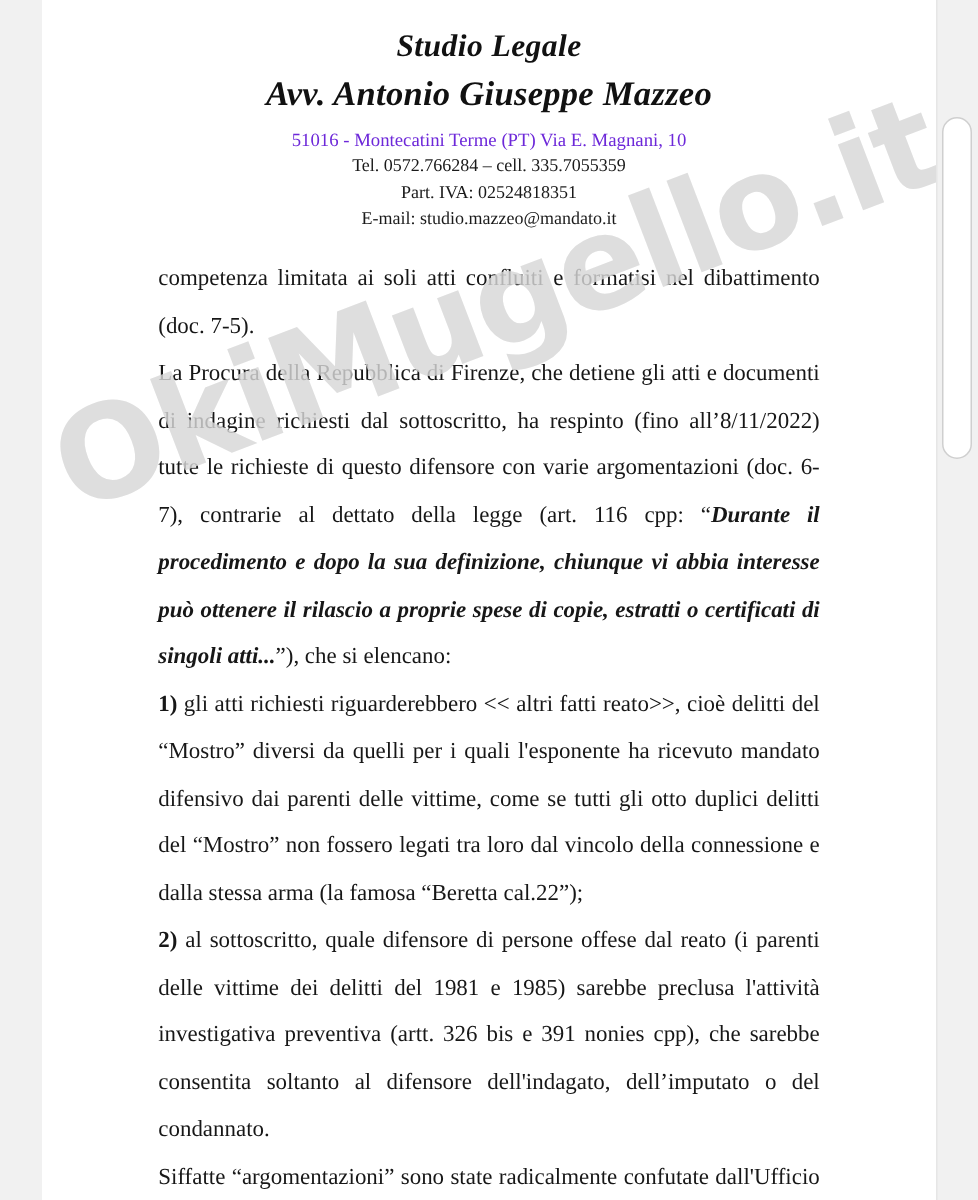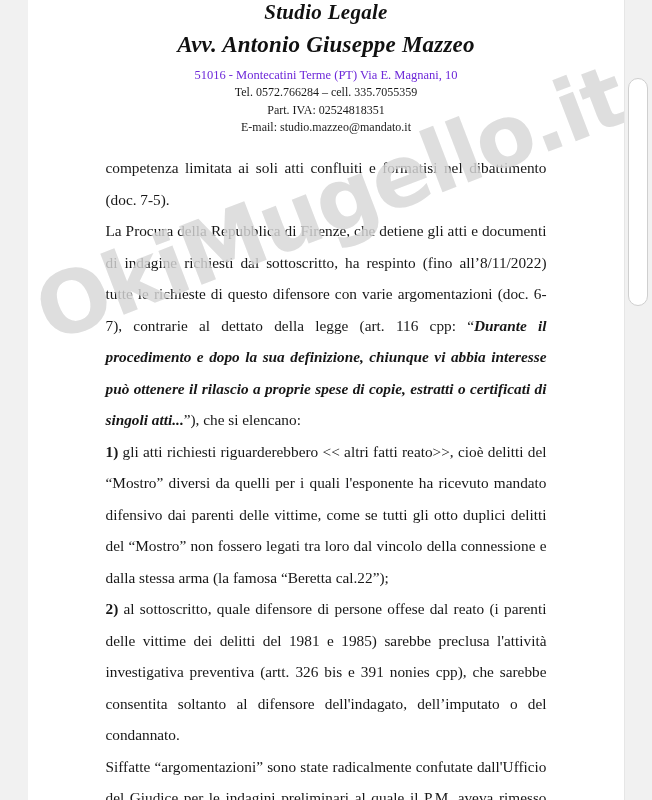--- a/index.html
+++ b/index.html
@@ -41,21 +41,21 @@
     font-weight:bold;
     font-size:86px;
     letter-spacing:-2px;
     color:#d7d7d7;
     opacity:.82;
     white-space:nowrap;
     transform:rotate(-21deg);
     transform-origin:left top;
   }
   
-  #letterhead { position:relative; z-index:2; text-align:center; }
+  #letterhead { position:relative; z-index:2; padding-top:18px; text-align:center; }
   .lh-l1 {
     font-size:21px; font-weight:bold; font-style:italic;
     letter-spacing:.3px; color:#111;
   }
   .lh-l2 {
     font-size:23px; font-weight:bold; font-style:italic;
     margin-top:7px; letter-spacing:.2px; color:#111;
   }
   .lh-addr { font-size:12.5px; margin-top:8px; color:#6d28d9; line-height:1.45; }
   .lh-line { font-size:12px; color:#1a1a1a; line-height:1.45; }

